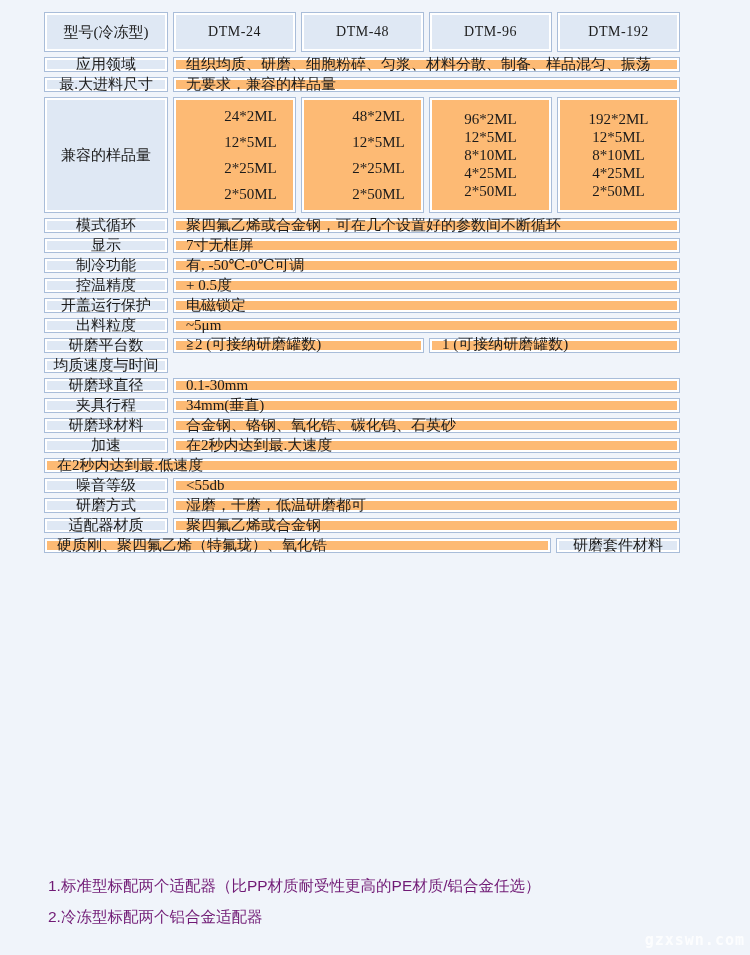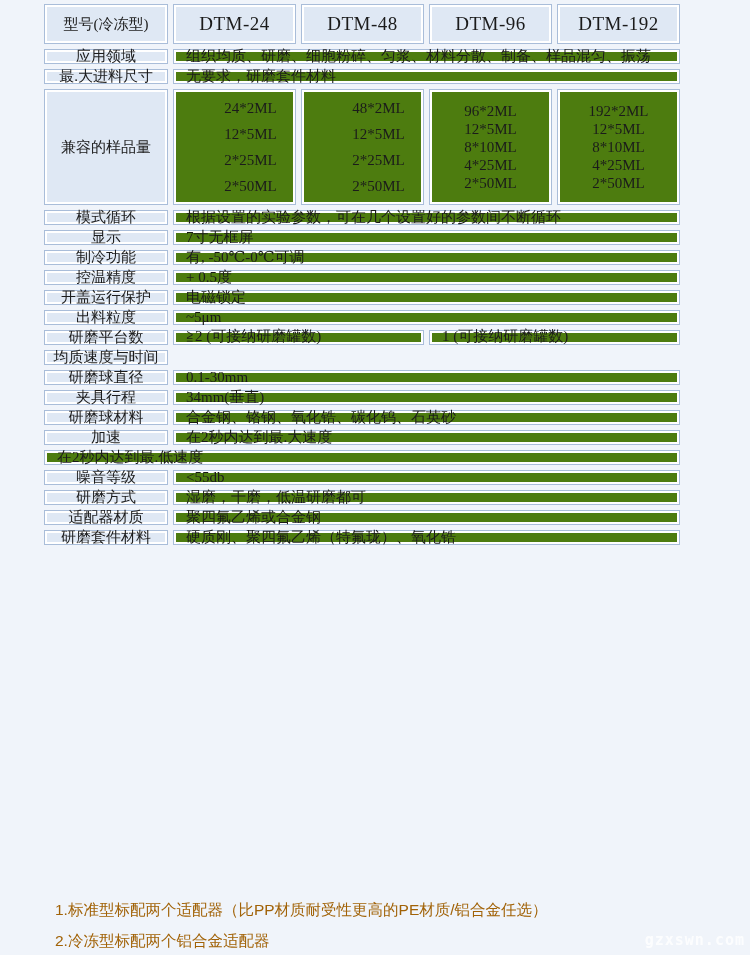--- a/index.html
+++ b/index.html
@@ -2,44 +2,44 @@
 <html><head>
 <meta charset="utf-8">
 <style>
   html,body{margin:0;padding:0;}
   body{
     width:750px;height:955px;position:relative;
     background:#f0f4fa;
     font-family:"Liberation Serif","DejaVu Serif",serif;
     color:#1b1b1b;overflow:hidden;
   }
-  .spec-table{position:absolute;left:44px;top:4px;width:636px;}
+  .spec-table{position:absolute;left:44px;top:12px;width:636px;}
   .trow{display:flex;gap:5px;margin-bottom:5px;}
   .cell{
     box-sizing:border-box;
     border:1px solid #a9bdd9;
     box-shadow:inset 0 0 0 2px #ffffff;
-    background:#4d7c0f;
+    background:#fdba74;
     display:flex;align-items:center;
     font-size:15px;color:#1b1b1b;
   }
   .h40 .cell{height:40px;}
   .h31 .cell{height:15px;}
   .hsamp .cell{height:116px;}
   .label{width:124px;flex:none;background:#dfe8f4;justify-content:center;text-align:center;padding:0 2px;}
-  .model{width:123px;flex:none;background:#dfe8f4;justify-content:center;font-size:19px;letter-spacing:.5px;}
+  .model{width:123px;flex:none;background:#dfe8f4;justify-content:center;font-size:14px;letter-spacing:.5px;}
   .value{flex:1;padding:0 8px 0 12px;}
   .sample{width:123px;flex:none;justify-content:center;text-align:center;white-space:pre-line;line-height:18px;}
   .sample.lines4{line-height:26px;padding-left:32px;}
   .half{flex:1;padding:0 8px 3px 12px;}
   .small-note{font-size:12px;margin-left:3px;white-space:nowrap;}
   .footnotes{
-    position:absolute;left:55px;top:870px;
+    position:absolute;left:48px;top:870px;
     font-family:"Liberation Sans","DejaVu Sans",sans-serif;
-    font-size:15.5px;line-height:31px;color:#a16207;margin-top:24px;
+    font-size:15.5px;line-height:31px;color:#701a75;
   }
   .watermark{
     position:absolute;right:5px;top:931px;
     font-family:"DejaVu Sans Mono","Liberation Mono",monospace;
     font-weight:bold;font-size:15px;letter-spacing:1px;
     color:#ffffff;opacity:.85;
   }
 </style>
 </head>
 <body>
@@ -54,21 +54,21 @@
     <div class="cell model">DTM-192</div>
   </div>
 
   <div class="trow h31">
     <div class="cell label">应用领域</div>
     <div class="cell value">组织均质、研磨、细胞粉碎、匀浆、材料分散、制备、样品混匀、振荡</div>
   </div>
 
   <div class="trow h31">
     <div class="cell label">最.大进料尺寸</div>
-    <div class="cell value">无要求，研磨套件材料</div>
+    <div class="cell value">无要求，兼容的样品量</div>
   </div>
 
   <div class="trow hsamp">
     <div class="cell label">兼容的样品量</div>
     <div class="cell sample lines4">24*2ML
 12*5ML
 2*25ML
 2*50ML</div>
     <div class="cell sample lines4">48*2ML
 12*5ML
@@ -81,21 +81,21 @@
 2*50ML</div>
     <div class="cell sample">192*2ML
 12*5ML
 8*10ML
 4*25ML
 2*50ML</div>
   </div>
 
   <div class="trow h31">
     <div class="cell label">模式循环</div>
-    <div class="cell value">根据设置的实验参数，可在几个设置好的参数间不断循环</div>
+    <div class="cell value">聚四氟乙烯或合金钢，可在几个设置好的参数间不断循环</div>
   </div>
 
   <div class="trow h31">
     <div class="cell label">显示</div>
     <div class="cell value">7寸无框屏</div>
   </div>
 
   <div class="trow h31">
     <div class="cell label">制冷功能</div>
     <div class="cell value">
@@ -161,22 +161,22 @@
     <div class="cell label">研磨方式</div>
     <div class="cell value">湿磨，干磨，低温研磨都可</div>
   </div>
 
   <div class="trow h31">
     <div class="cell label">适配器材质</div>
     <div class="cell value">聚四氟乙烯或合金钢</div>
   </div>
 
   <div class="trow h31">
+    <div class="cell value">硬质刚、聚四氟乙烯（特氟珑）、氧化锆</div>
     <div class="cell label">研磨套件材料</div>
-    <div class="cell value">硬质刚、聚四氟乙烯（特氟珑）、氧化锆</div>
   </div>
 
 </div>
 
 <div class="footnotes">
   <div>1.标准型标配两个适配器（比PP材质耐受性更高的PE材质/铝合金任选）</div>
   <div>2.冷冻型标配两个铝合金适配器</div>
 </div>
 
 <div class="watermark">gzxswn.com</div>

